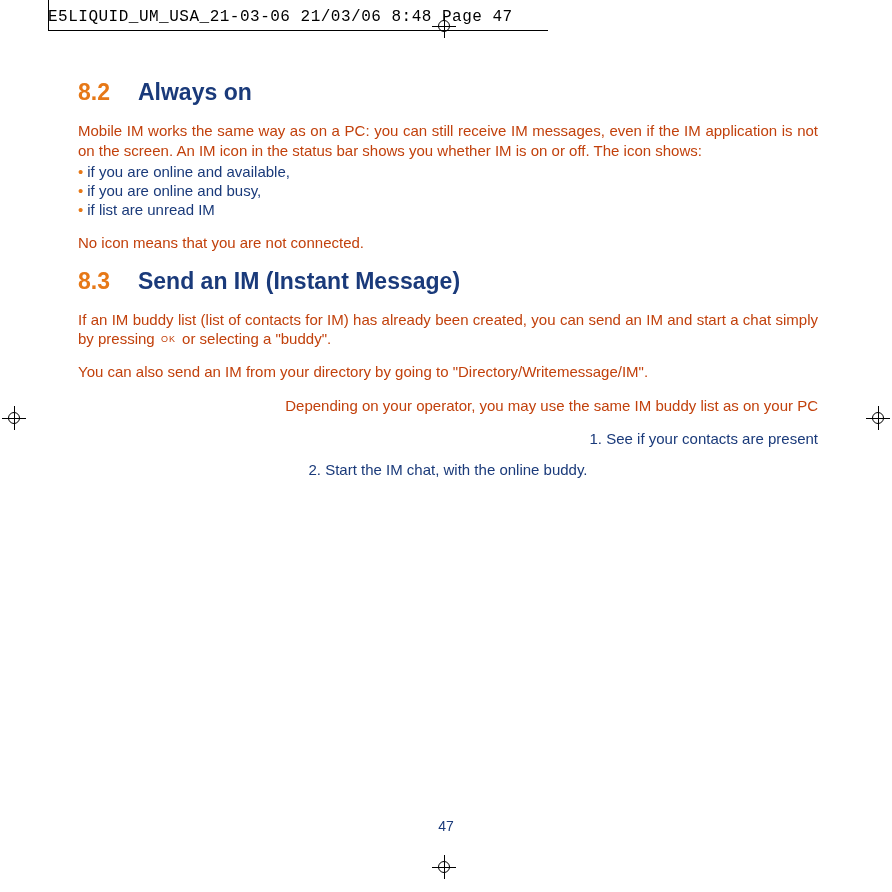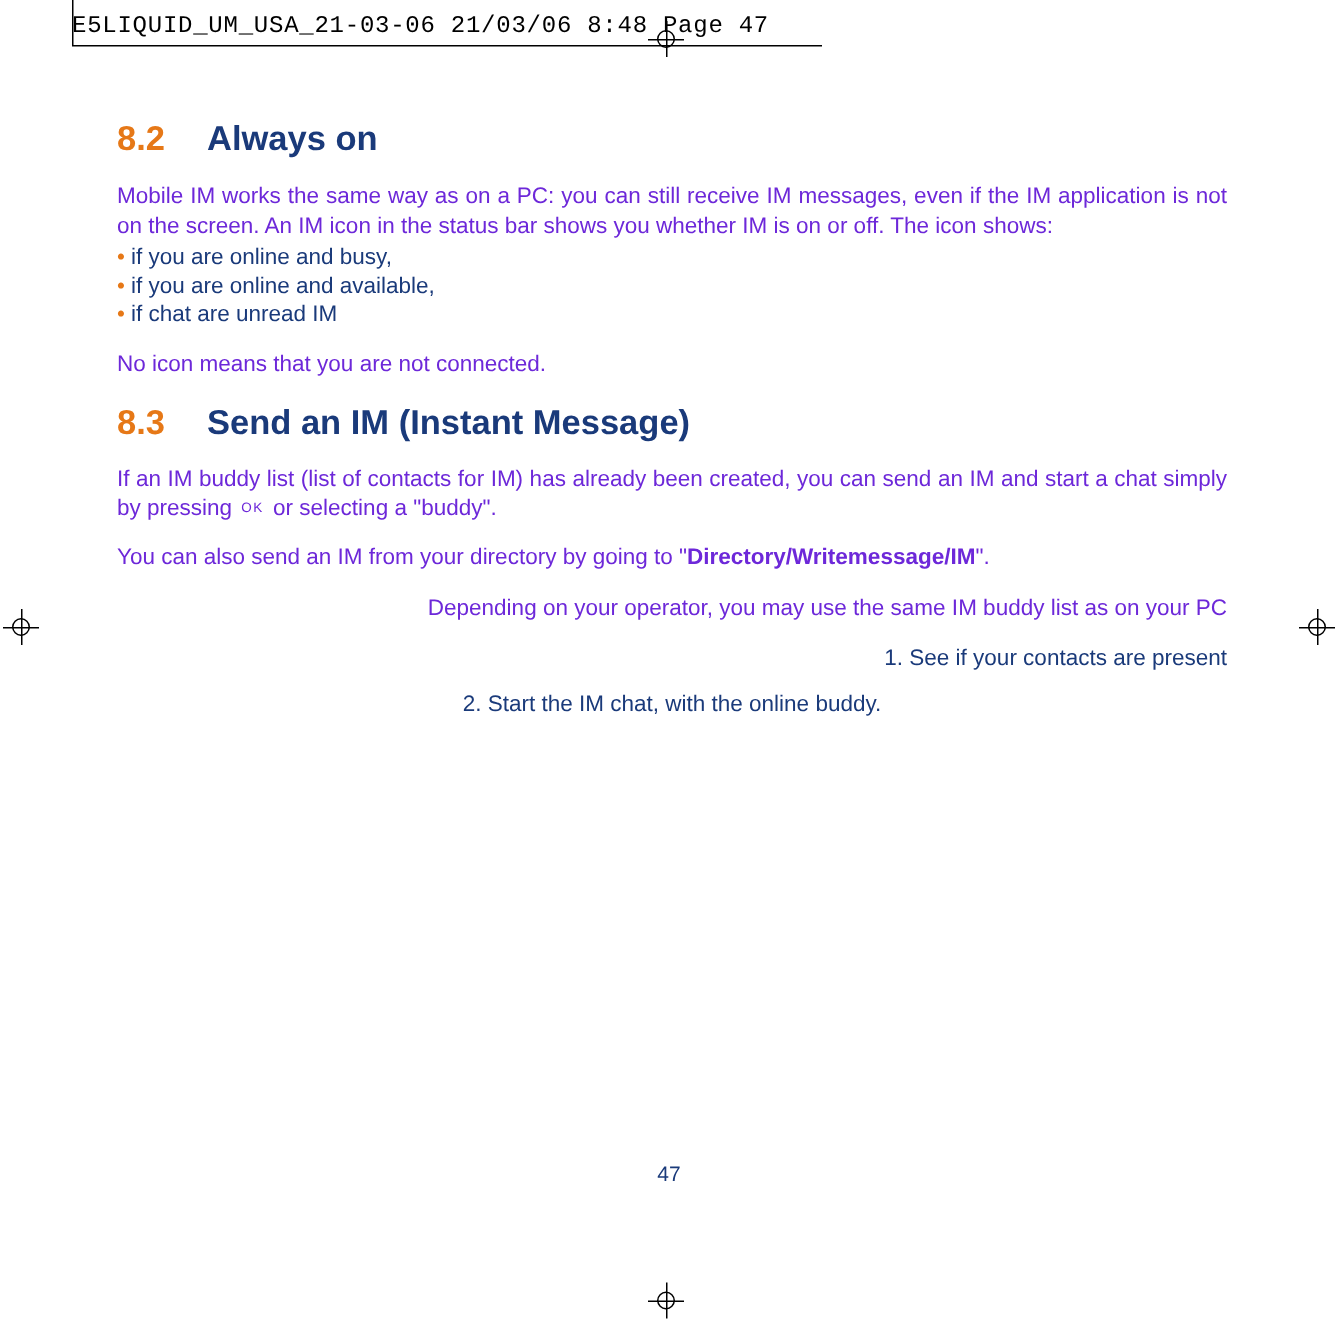--- a/index.html
+++ b/index.html
@@ -88,21 +88,21 @@
     color: #1a3a7a;
     margin: 0 0 14px 0;
     font-size: 23px;
   }
   .section-number {
     color: #e67817;
     margin-right: 28px;
   }
   .para {
     margin: 0 0 14px 0;
-    color: #6d28d9;
+    color: #c2410c;
   }
   .bullet-list {
     margin: 0 0 14px 0;
   }
   .bullet-item {
     color: #1a3a7a;
   }
   .bullet-dot {
     color: #e67817;
     margin-right: 4px;
@@ -113,28 +113,28 @@
     letter-spacing: 1px;
     vertical-align: middle;
     padding: 0 2px;
   }
   .step {
     margin: 0 0 12px 0;
     color: #1a3a7a;
   }
   .page-number {
     position: absolute;
-    top: 774px;
+    top: 818px;
     left: 0;
     width: 892px;
     text-align: center;
     font-size: 14px;
     color: #1a3a7a;
   }
-  .bold { font-weight: bold; }
+  .bold { font-weight: normal; }
 </style>
 </head>
 <body>
 
 <div class="crop-line-left"></div>
 <div class="crop-line-top"></div>
 <div class="crop-header">E5LIQUID_UM_USA_21-03-06  21/03/06  8:48  Page 47</div>
 
 <div class="reg-mark reg-top">
     <div class="reg-circle"></div>
@@ -151,23 +151,23 @@
 
 <div class="content">
 
   <div class="section-heading">
     <span class="section-number">8.2</span><span>Always on</span>
   </div>
 
   <div class="para" style="margin-bottom:2px;">Mobile IM works the same way as on a PC: you can still receive IM messages, even if the IM application is not on the screen. An IM icon in the status bar shows you whether IM is on or off. The icon shows:</div>
 
   <div class="bullet-list">
+    <div class="bullet-item"><span class="bullet-dot">•</span><span>if you are online and available,</span></div>
     <div class="bullet-item"><span class="bullet-dot">•</span><span>if you are online and busy,</span></div>
-    <div class="bullet-item"><span class="bullet-dot">•</span><span>if you are online and available,</span></div>
-    <div class="bullet-item"><span class="bullet-dot">•</span><span>if chat are unread IM</span></div>
+    <div class="bullet-item"><span class="bullet-dot">•</span><span>if list are unread IM</span></div>
   </div>
 
   <div class="para">No icon means that you are not connected.</div>
 
   <div class="section-heading" style="">
     <span class="section-number">8.3</span><span>Send an IM (Instant Message)</span>
   </div>
 
   <div class="para">
     <span>If an IM buddy list (list of contacts for IM) has already been created, you can send an IM and start a chat simply by pressing </span><span class="ok-icon">OK</span><span> or selecting a "buddy".</span>

